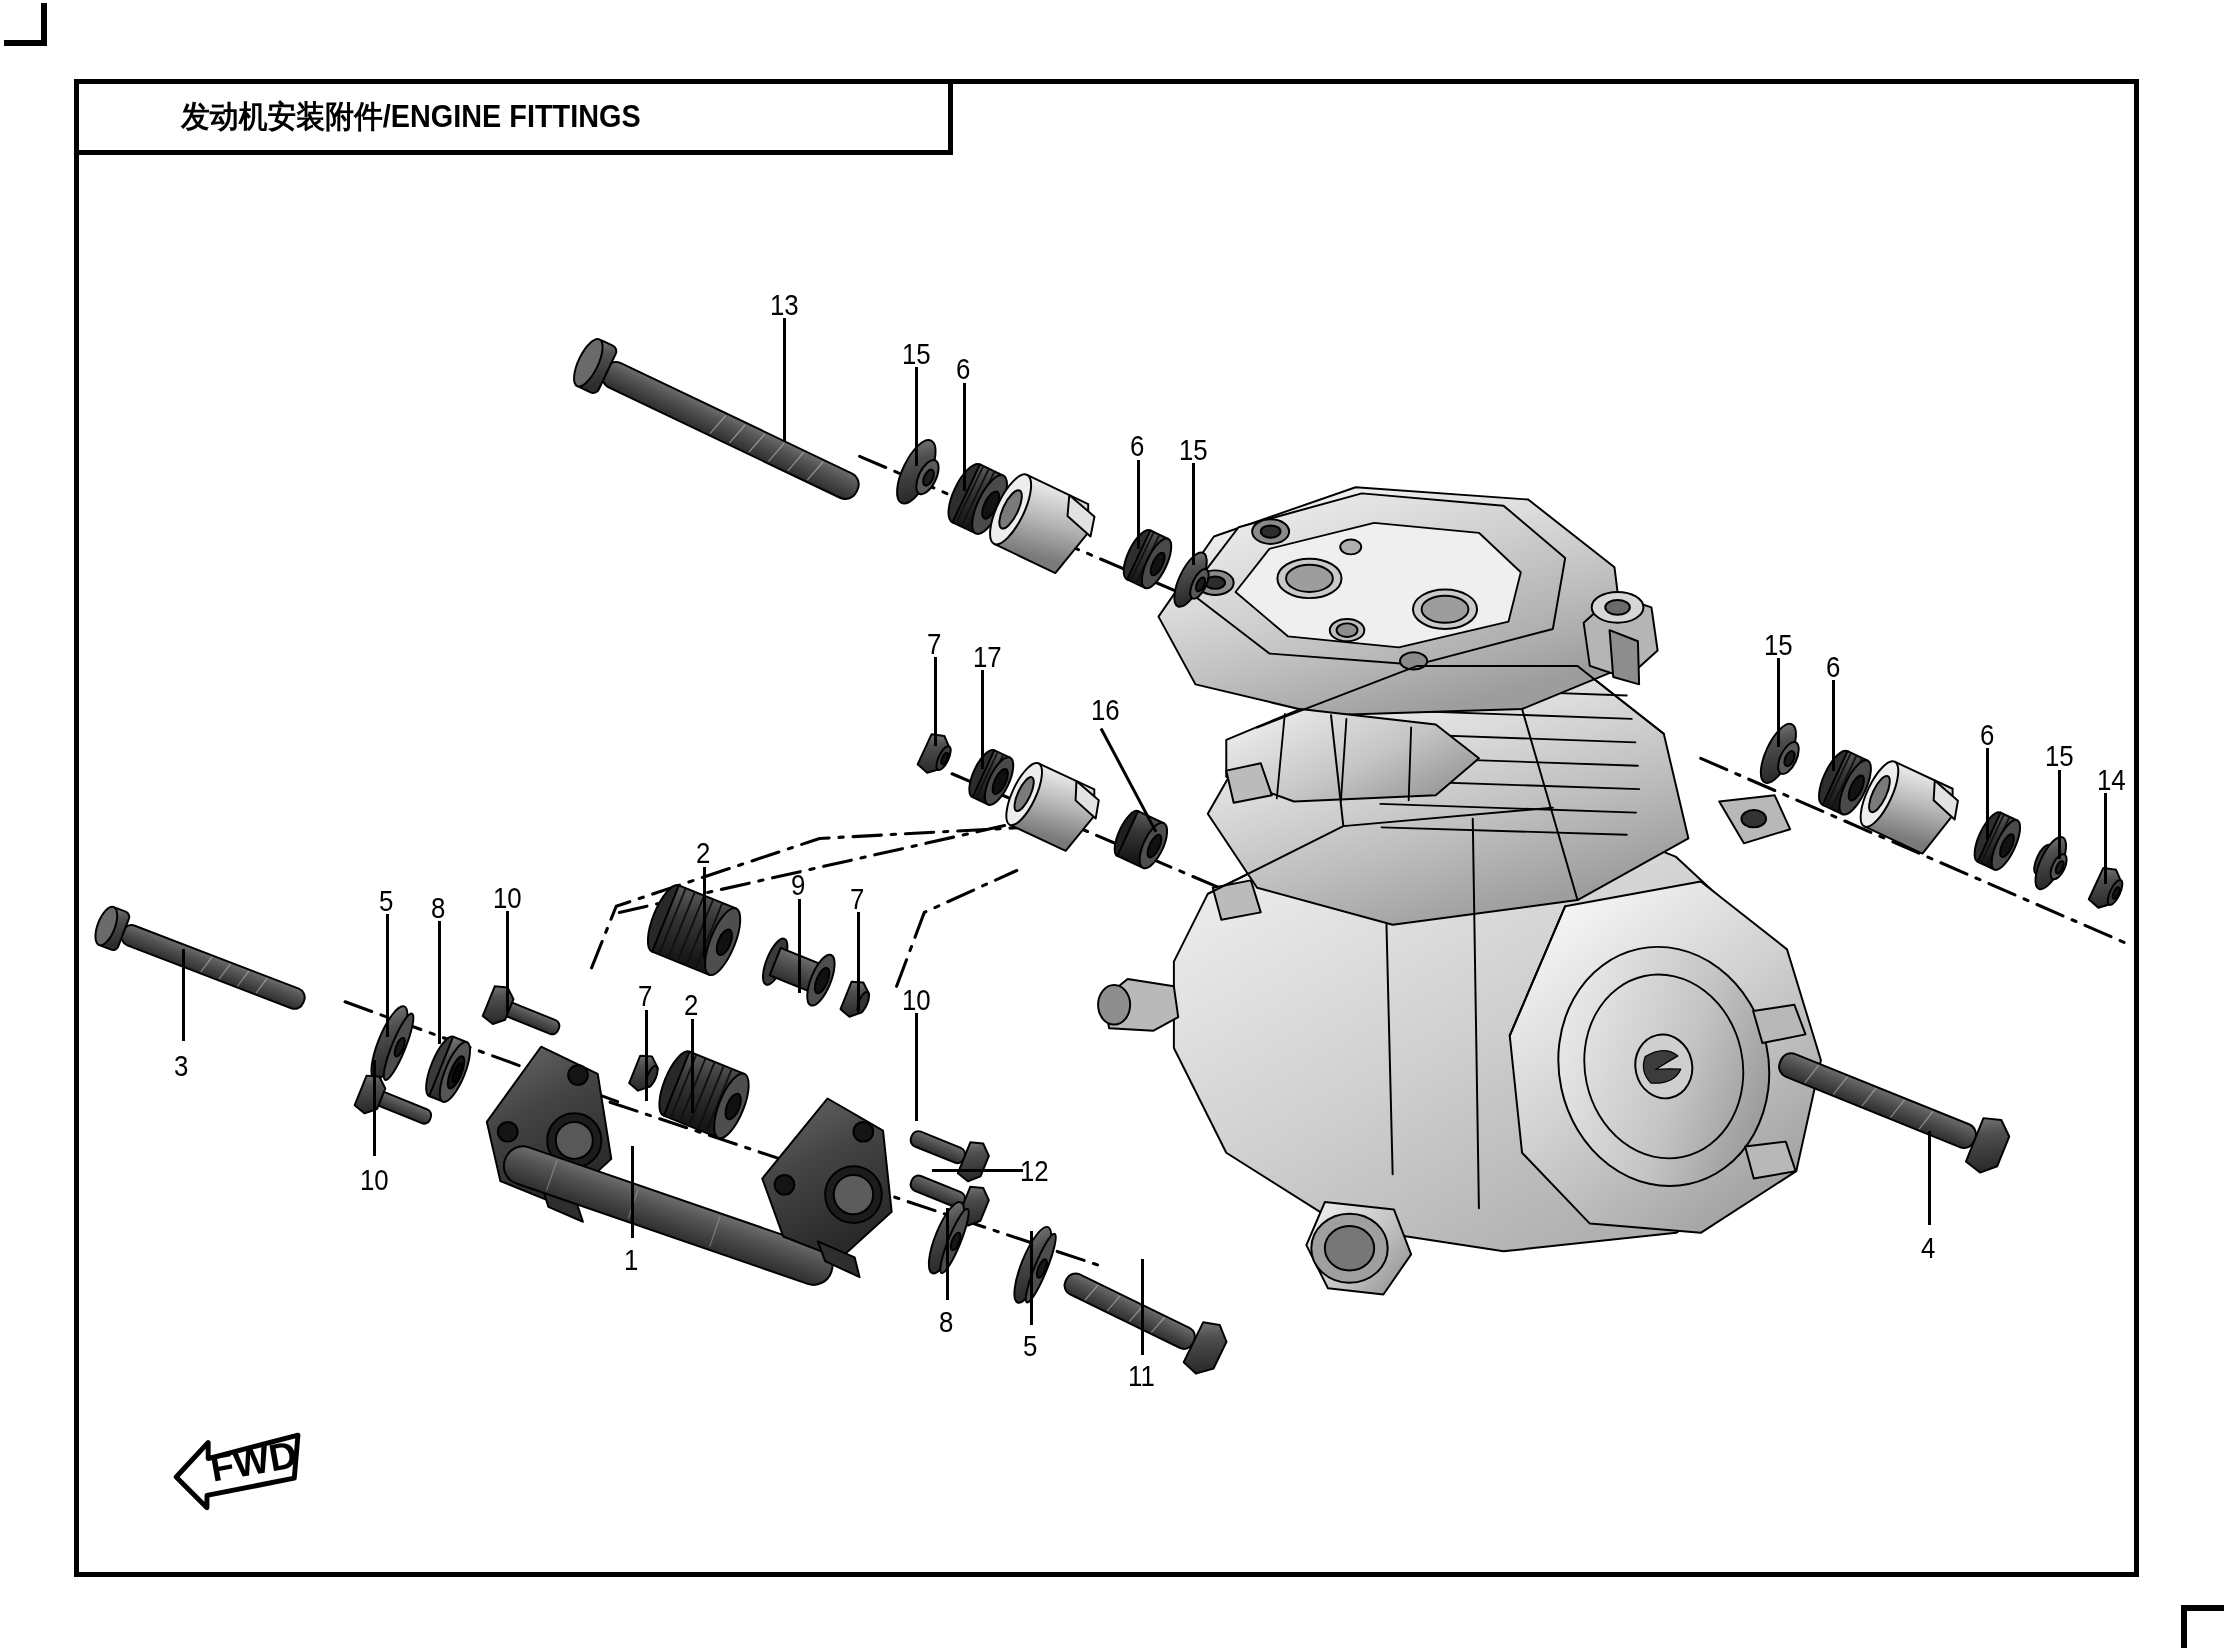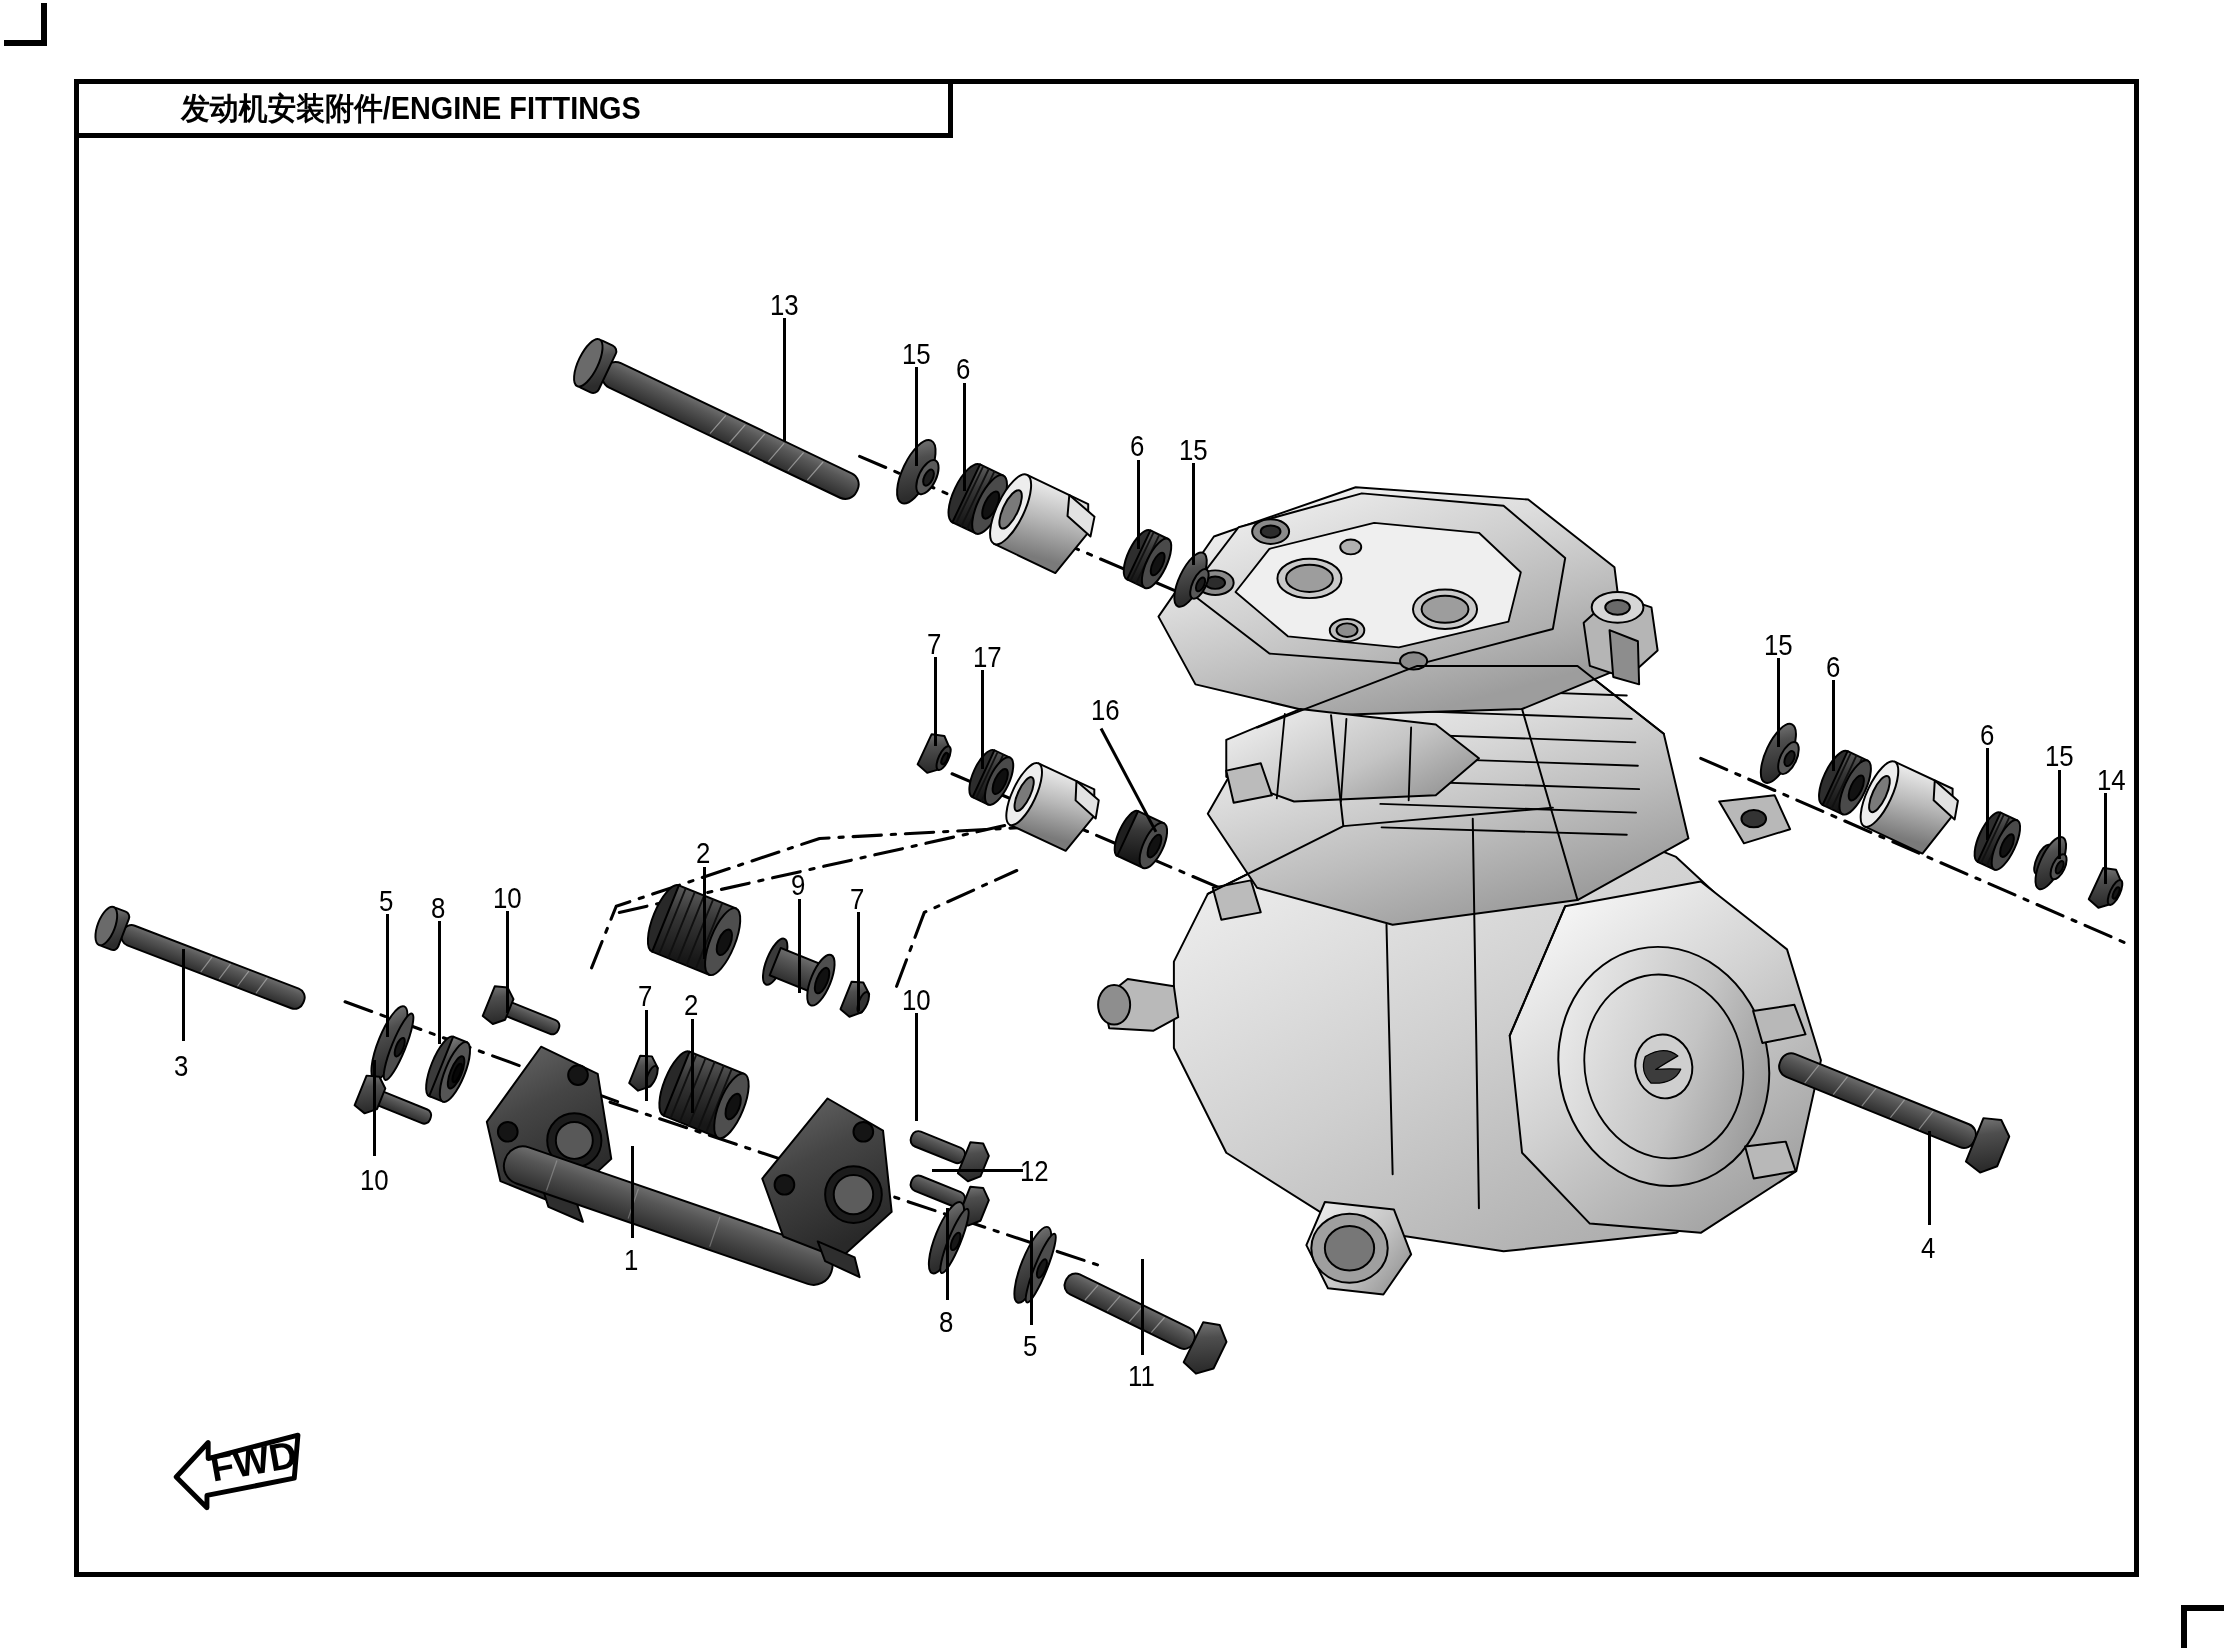--- a/index.html
+++ b/index.html
@@ -10,21 +10,21 @@
 
   
   .regmark{position:absolute;}
   .regmark i{position:absolute;background:#000;display:block;}
 
   
   #frame{position:absolute;left:74px;top:79px;width:2065px;height:1498px;
          border:5.5px solid #000;box-sizing:border-box;background:#fff;}
 
   
-  #titlebox{position:absolute;left:74px;top:79px;width:879px;height:59px;
+  #titlebox{position:absolute;left:74px;top:79px;width:879px;height:76px;
             border:5.5px solid #000;box-sizing:border-box;background:#fff;
             display:flex;align-items:center;}
   #titletext{font-size:31px;font-weight:bold;color:#000;white-space:nowrap;
              margin-left:102px;letter-spacing:0px;
              transform:scaleX(0.93);transform-origin:left center;}
 
   
   .cal{position:absolute;font-size:30px;font-weight:400;color:#000;
        line-height:1;white-space:nowrap;transform:scaleX(0.86);
        transform-origin:left top;font-family:"Liberation Sans",sans-serif;}

